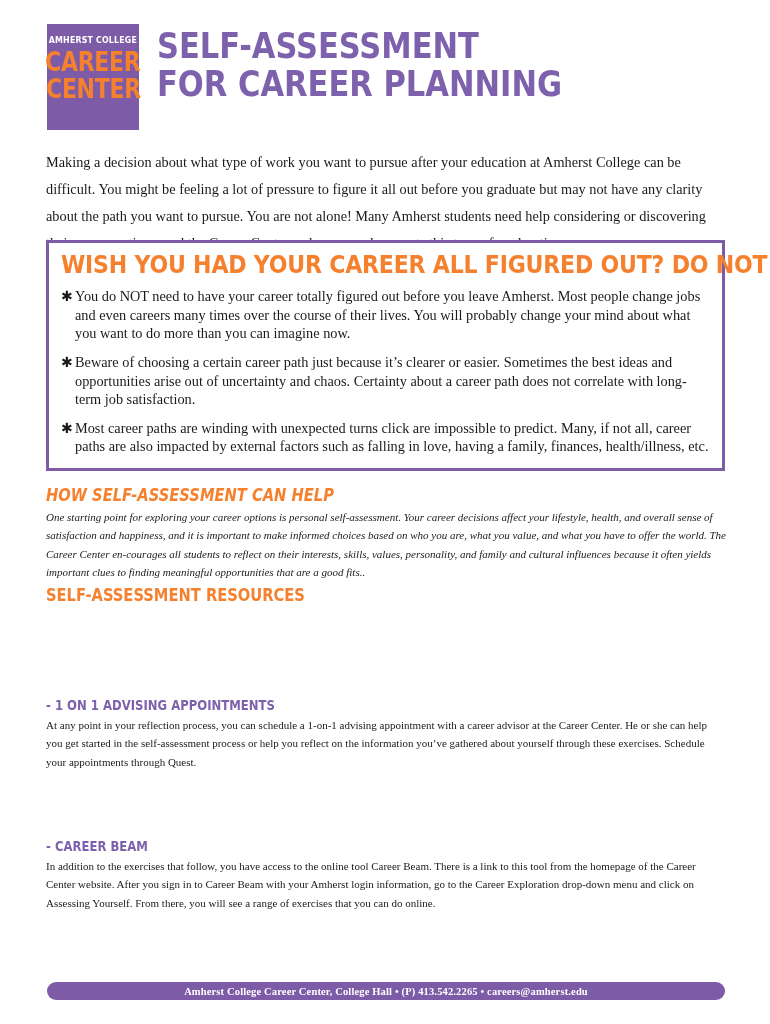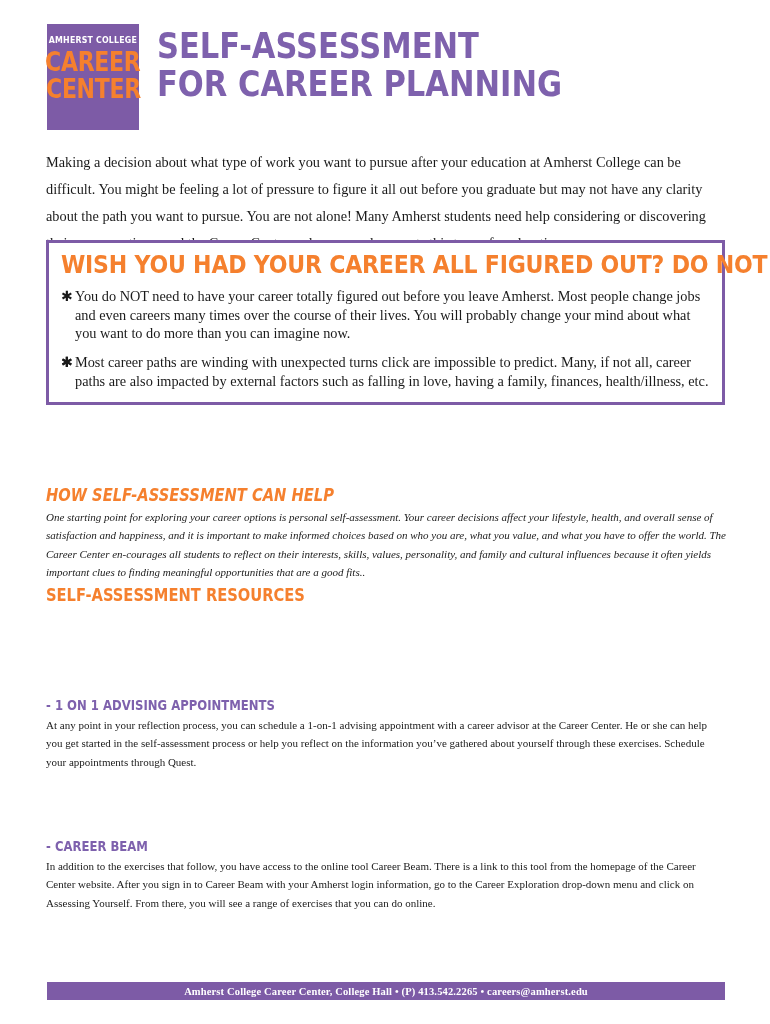--- a/index.html
+++ b/index.html
@@ -169,20 +169,21 @@
   .footer-bar {
     position: absolute;
     left: 47px;
     top: 982px;
     width: 678px;
     height: 18px;
     background: #7d5ba6;
     display: flex;
     align-items: center;
     justify-content: center;
+    border-radius: 9px;
   }
   .footer-text {
     color: #ffffff;
     font-family: "Liberation Serif", serif;
     font-weight: bold;
     font-size: 10.5px;
     letter-spacing: 0.15px;
     white-space: nowrap;
   }
 </style>
@@ -208,20 +209,21 @@
   <div class="callout">
     <div class="callout-title">WISH YOU HAD YOUR CAREER ALL FIGURED OUT? DO NOT DESPAIR!</div>
 
     <div class="bullet-item">
       <span class="bullet-mark">✱</span>
       <span>You do NOT need to have your career totally figured out before you leave Amherst. Most people change jobs and even careers many times over the course of their lives. You will probably change your mind about what you want to do more than you can imagine now.</span>
     </div>
 
     <div class="bullet-item">
       <span class="bullet-mark">✱</span>
+      <span>Beware of choosing a certain career path just because it’s clearer or easier. Sometimes the best ideas and opportunities arise out of uncertainty and chaos. Certainty about a career path does not correlate with long-term job satisfaction.</span>
     </div>
 
     <div class="bullet-item">
       <span class="bullet-mark">✱</span>
       <span>Most career paths are winding with unexpected turns click are impossible to predict. Many, if not all, career paths are also impacted by external factors such as falling in love, having a family, finances, health/illness, etc.</span>
     </div>
   </div>
 
   <div class="section" style="top:486px;font-style:italic;">
     <div class="sec-head">HOW SELF-ASSESSMENT CAN HELP</div>

